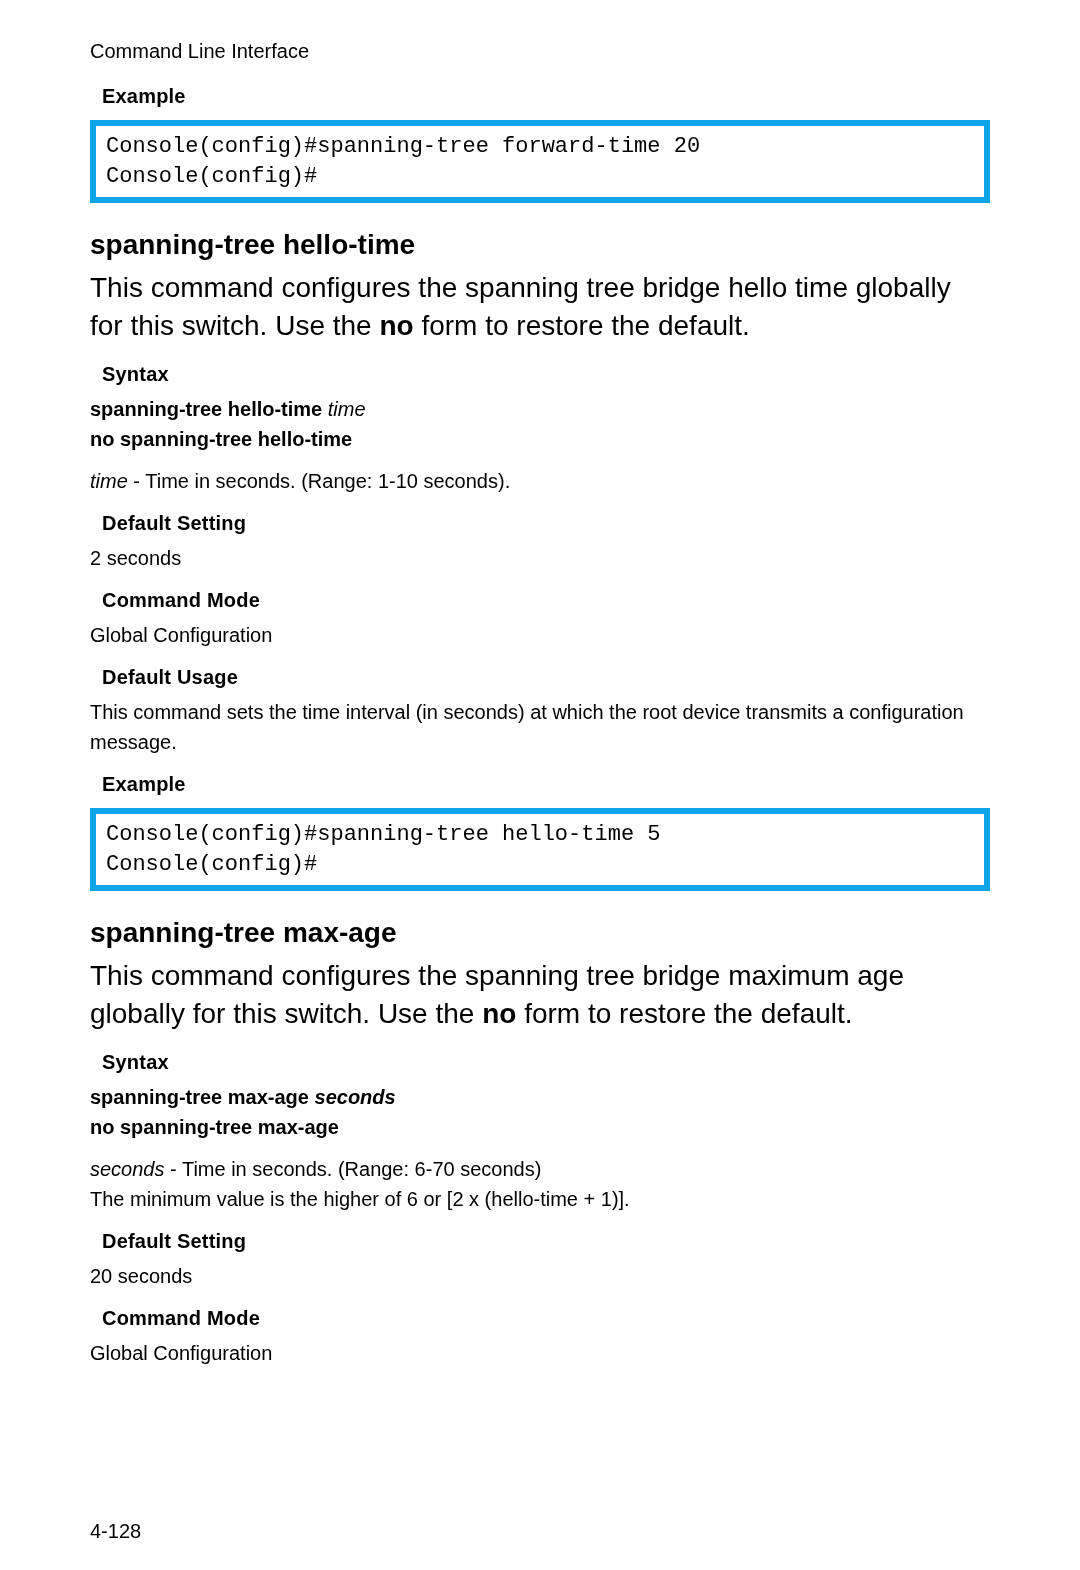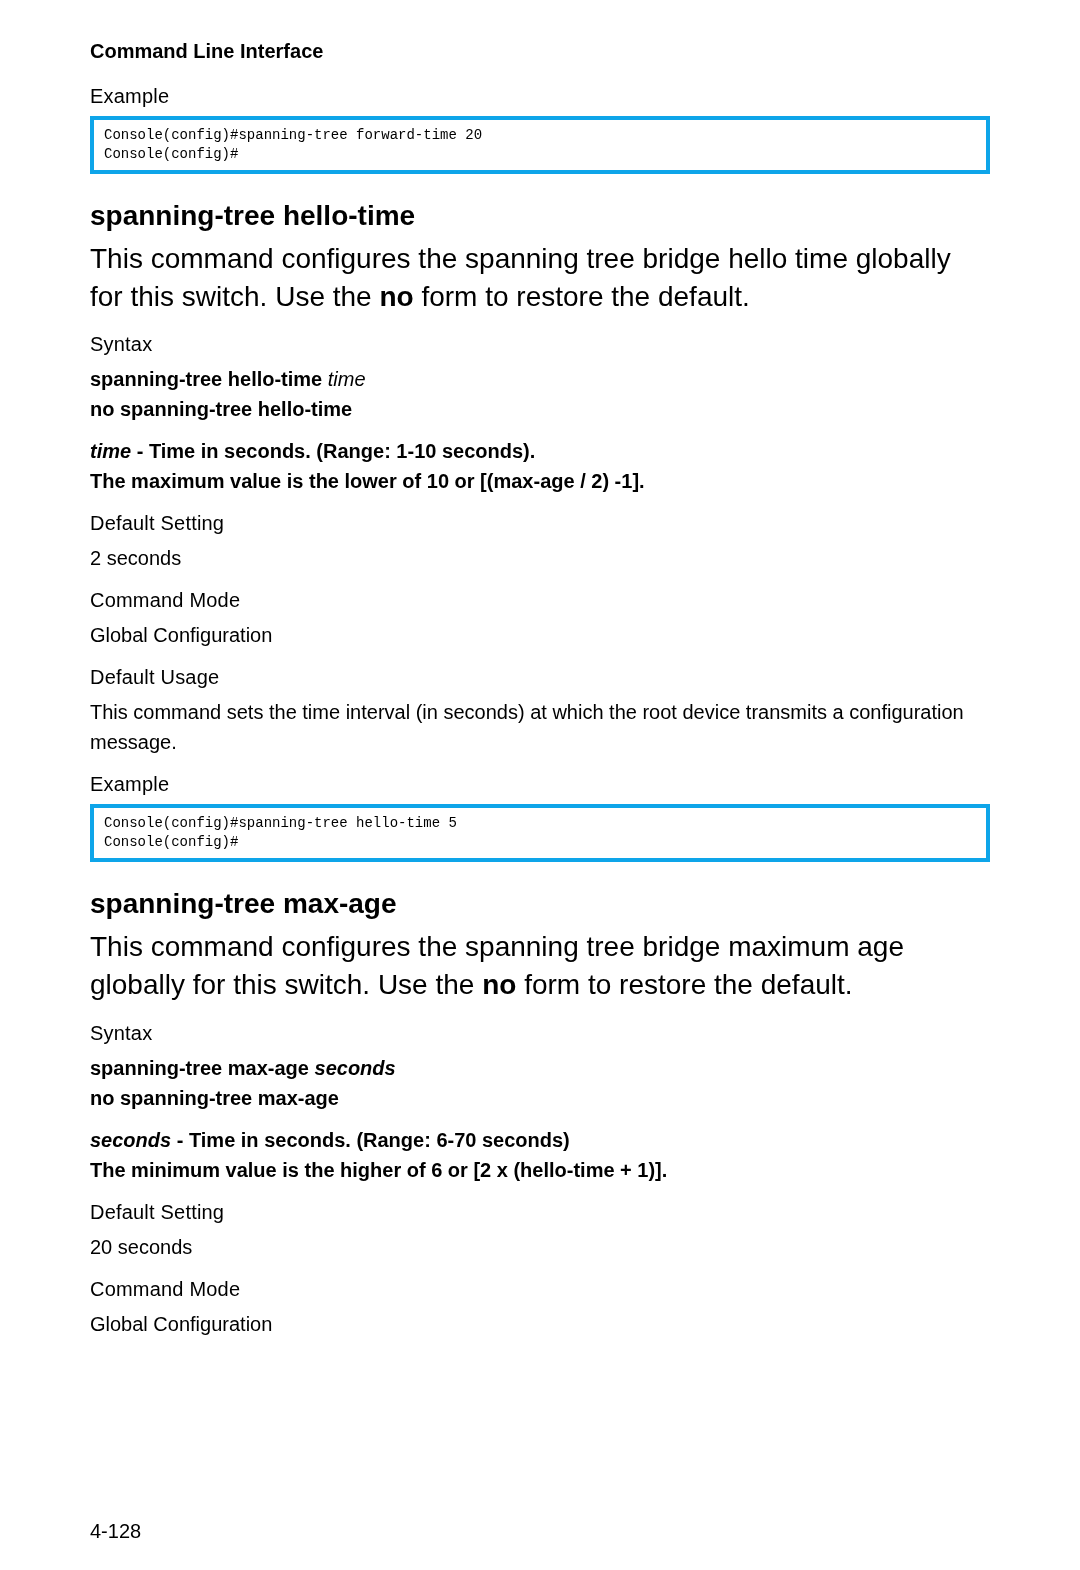--- a/index.html
+++ b/index.html
@@ -6,37 +6,37 @@
   body{
     width:1080px;
     min-height:1570px;
     font-family:Arial,Helvetica,sans-serif;
     box-sizing:border-box;
     padding:40px 90px 40px 90px;
     position:relative;
   }
   .running-head{
     font-size:20px;
-    font-weight:700;
+    font-weight:400;
     margin-bottom:22px;
   }
   .sec-label{
     font-size:20px;
-    font-weight:400;
-    margin:16px 0 8px 0;
+    font-weight:700;
+    margin:16px 0 8px 12px;
     letter-spacing:0.2px;
   }
   .codebox{
-    border:4px solid #0ea5e9;
+    border:6px solid #0ea5e9;
     padding:6px 10px;
     font-family:"Courier New",monospace;
-    font-size:14px;
+    font-size:22px;
     line-height:1.35;
     white-space:pre;
-    margin:4px 0 26px 0;
+    margin:12px 0 26px 0;
   }
   h2.cmd-title{
     font-size:28px;
     font-weight:700;
     margin:20px 0 8px 0;
   }
   p.body{
     font-size:28px;
     line-height:1.35;
     margin:4px 0 18px 0;
@@ -45,21 +45,20 @@
   .indent2{margin-left:56px;}
   .syn{
     font-size:20px;
     line-height:1.5;
     margin:4px 0 12px 0;
   }
   .param{
     font-size:20px;
     line-height:1.5;
     margin:4px 0 14px 0;
-    font-weight:bold;
   }
   .val{
     font-size:20px;
     line-height:1.5;
     margin:4px 0 14px 0;
   }
   strong{font-weight:700;}
   em{font-style:italic;}
   .pagenum{
     position:absolute;
@@ -82,21 +81,20 @@
   <span>This command configures the spanning tree bridge hello time globally for this switch. Use the </span><strong>no</strong><span> form to restore the default.</span>
 </p>
 
 <div class="sec-label">Syntax</div>
 <div class="syn indent1">
   <strong>spanning-tree hello-time </strong><em>time</em><br>
   <strong>no spanning-tree hello-time</strong>
 </div>
 <div class="param indent2">
   <em>time</em><span> - Time in seconds. (Range: 1-10 seconds).</span><br>
-  <span>The maximum value is the lower of 10 or [(max-age / 2) -1].</span>
 </div>
 
 <div class="sec-label">Default Setting</div>
 <div class="val indent1">2 seconds</div>
 
 <div class="sec-label">Command Mode</div>
 <div class="val indent1">Global Configuration</div>
 
 <div class="sec-label">Default Usage</div>
 <div class="val indent1">This command sets the time interval (in seconds) at which the root device transmits a configuration message.</div>

